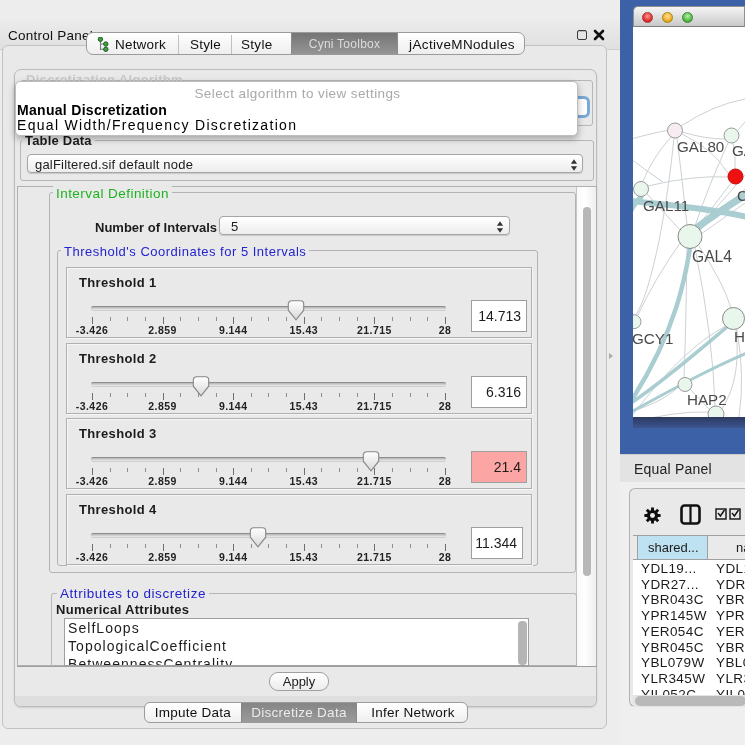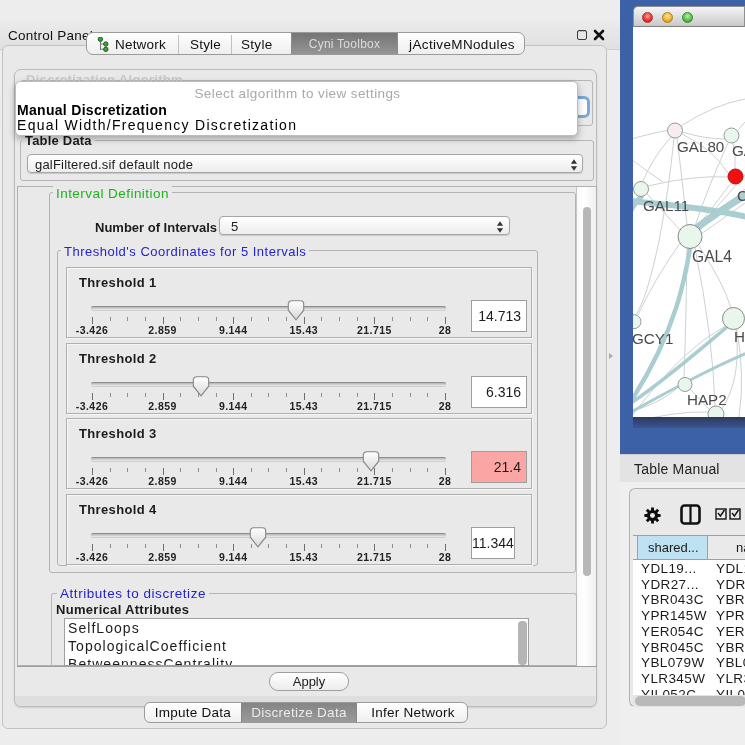--- a/index.html
+++ b/index.html
@@ -160,36 +160,36 @@
   <div class="abs" style="left:378.0px;top:49px;width:1px;height:7px;background:#6f6f6f;"></div>
   <div class="abs" style="left:-5.0px;top:56px;width:60px;text-align:center;font-size:10.5px;letter-spacing:0.45px;font-weight:bold;color:#222;">-3.426</div>
   <div class="abs" style="left:65.6px;top:56px;width:60px;text-align:center;font-size:10.5px;letter-spacing:0.45px;font-weight:bold;color:#222;">2.859</div>
   <div class="abs" style="left:136.2px;top:56px;width:60px;text-align:center;font-size:10.5px;letter-spacing:0.45px;font-weight:bold;color:#222;">9.144</div>
   <div class="abs" style="left:206.8px;top:56px;width:60px;text-align:center;font-size:10.5px;letter-spacing:0.45px;font-weight:bold;color:#222;">15.43</div>
   <div class="abs" style="left:277.4px;top:56px;width:60px;text-align:center;font-size:10.5px;letter-spacing:0.45px;font-weight:bold;color:#222;">21.715</div>
   <div class="abs" style="left:348.0px;top:56px;width:60px;text-align:center;font-size:10.5px;letter-spacing:0.45px;font-weight:bold;color:#222;">28</div>
   <svg class="abs" style="left:181.9px;top:32px;" width="18" height="21" viewBox="0 0 18 21">
         <path d="M4.5 0.8 h9 a3.2 3.2 0 0 1 3.2 3.2 v6.2 l-7.7 9.6 l-7.7 -9.6 v-6.2 a3.2 3.2 0 0 1 3.2 -3.2 z" fill="url(#thg)" stroke="#878787" stroke-width="1.1"></path>
       </svg>
-  <div class="abs" style="left:404px;top:32px;width:44px;height:32px;background:#fff;border:1px solid #9e9e9e;font-size:14px;line-height:30px;text-align:right;padding-right:5px;">11.344</div>
+  <div class="abs" style="left:404px;top:32px;width:52px;height:32px;background:#fff;border:1px solid #9e9e9e;font-size:14px;line-height:30px;text-align:right;padding-right:5px;">11.344</div>
 </div>
 
   <div class="grp" style="left:51px;top:593px;width:526px;height:73px;border-bottom:none;border-radius:3px 3px 0 0;"></div>
   <div class="grplab" style="left:57px;top:586px;font-size:13.5px;letter-spacing:0.55px;color:#2222cc;">Attributes to discretize</div>
   <div class="abs" style="left:56px;top:602px;font-size:13px;letter-spacing:0.3px;font-weight:bold;">Numerical Attributes</div>
 
   <div class="abs" style="left:64px;top:618px;width:465px;height:48px;background:#ffffff;border:1px solid #9f9f9f;overflow:hidden;">
     <div style="padding-left:3px;font-size:14px;letter-spacing:1.05px;line-height:18px;">SelfLoops</div>
     <div style="padding-left:3px;font-size:14px;letter-spacing:1.05px;line-height:18px;">TopologicalCoefficient</div>
     <div style="padding-left:3px;font-size:14px;letter-spacing:1.05px;line-height:18px;">BetweennessCentrality</div>
   </div>
   <div class="abs" style="left:518px;top:621px;width:9px;height:44px;background:#b5b5b5;border-radius:4px;"></div>
 
   <div class="abs" style="left:17px;top:666px;width:580px;height:1px;background:#9f9f9f;"></div>
-  <div class="abs" style="left:269px;top:672px;width:80px;height:19px;background:linear-gradient(#ffffff,#ececec);border:1px solid #9f9f9f;border-radius:9px;text-align:center;font-size:13px;line-height:17px;">Apply</div>
+  <div class="abs" style="left:269px;top:672px;width:60px;height:19px;background:linear-gradient(#ffffff,#ececec);border:1px solid #9f9f9f;border-radius:9px;text-align:center;font-size:13px;line-height:17px;">Apply</div>
 
   <div class="abs" style="left:15px;top:696px;width:581px;height:10px;background:#dedede;border-radius:0 0 7px 7px;"></div>
 
   <div class="abs" style="left:144px;top:702px;width:324px;height:21px;border:1px solid #9b9b9b;border-radius:6px;background:linear-gradient(#ffffff,#efefef);overflow:hidden;font-size:13.5px;letter-spacing:0.25px;">
     <div class="abs" style="left:96px;top:0;width:116px;height:21px;background:linear-gradient(#858585,#9d9d9d);border-left:1px solid #888;border-right:1px solid #888;"></div>
     <div class="abs" style="left:0;top:2px;width:96px;text-align:center;color:#111;">Impute Data</div>
     <div class="abs" style="left:96px;top:2px;width:116px;text-align:center;color:#ebebeb;">Discretize Data</div>
     <div class="abs" style="left:212px;top:2px;width:112px;text-align:center;color:#111;">Infer Network</div>
   </div>
 
@@ -273,21 +273,21 @@
 <text x="101" y="315" font-size="15.2" fill="#4a4a4a" font-family="Liberation Sans, sans-serif">H</text>
 <text x="54" y="378" font-size="15.2" fill="#4a4a4a" font-family="Liberation Sans, sans-serif">HAP2</text>
 </svg>
 
     </div>
     <div class="abs" style="left:0;top:411px;width:112px;height:11px;background:linear-gradient(#2c3a60,#3c5490);"></div>
   </div>
 </div>
 
 <div class="abs" style="left:620px;top:454px;width:125px;height:28px;background:#e3e3e3;border-top:1px solid #cdcdcd;">
-  <div class="abs" style="left:14px;top:6px;font-size:14px;letter-spacing:0.2px;color:#222;">Table Manual</div>
+  <div class="abs" style="left:14px;top:6px;font-size:14px;letter-spacing:0.2px;color:#222;">Equal Panel</div>
 </div>
 <div class="abs" style="left:620px;top:482px;width:125px;height:263px;background:#efefef;"></div>
 
 <div class="abs" style="left:629px;top:488px;width:116px;height:219px;background:#e9e9e9;border:1px solid #b2b2b2;border-radius:6px 0 0 6px;border-right:none;">
 
   <svg class="abs" style="left:14px;top:18px;" width="17" height="17" viewBox="0 0 20 20">
     <g fill="#0d0d0d">
         <g stroke="#0d0d0d" stroke-width="3.4">
     <path d="M10 0.5 V19.5 M0.5 10 H19.5 M3.3 3.3 L16.7 16.7 M16.7 3.3 L3.3 16.7"></path>
         </g>

